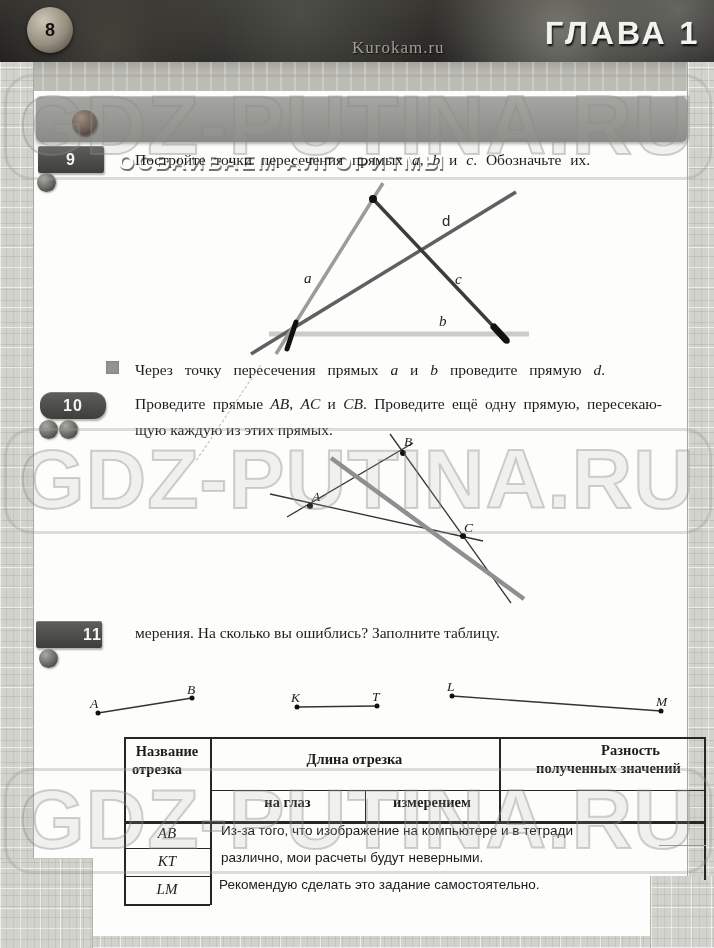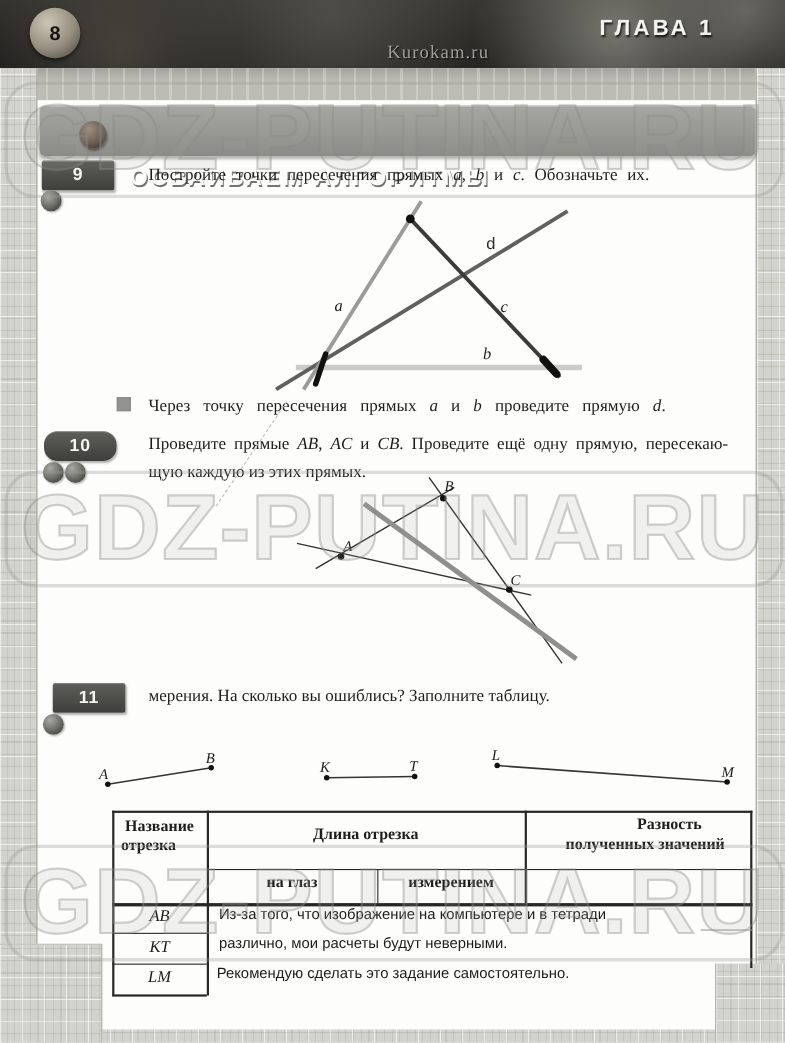--- a/index.html
+++ b/index.html
@@ -21,21 +21,21 @@
   }
   #page-ball {
     left:27px; top:7px; width:46px; height:46px; border-radius:50%;
     background:radial-gradient(circle at 36% 30%, #cdc6b7, #948c7d 55%, #4c4841 95%);
     color:#15130f; font-family:"Liberation Sans",sans-serif; font-weight:bold;
     font-size:18px; line-height:46px; text-align:center;
     box-shadow:0 2px 4px rgba(0,0,0,.6);
   }
   #chapter {
     left:545px; top:15px; font-family:"Liberation Sans",sans-serif;
-    font-weight:bold; font-size:20px; letter-spacing:3px; color:#f2f2ee;
+    font-weight:bold; font-size:32px; letter-spacing:3px; color:#f2f2ee;
     text-shadow:1px 2px 2px rgba(0,0,0,.9), 0 0 1px #fff;
   }
   #site-wm {
     left:352px; top:38px; font-size:17px; color:#a09e96; letter-spacing:1px;
     text-shadow:1px 1px 1px rgba(0,0,0,.7);
   }
   #gray-band {
     left:0; top:62px; width:714px; height:29px; background:#bcbcb5;
     background-image:repeating-linear-gradient(90deg, rgba(255,255,255,.25) 0 2px, rgba(0,0,0,0) 2px 14px),
       linear-gradient(rgba(90,90,85,.25), rgba(0,0,0,0) 40%);
@@ -104,21 +104,21 @@
   .just { text-align:justify; text-align-last:justify; }
   .var { font-style:italic; }
   .sq-bullet { width:13px; height:13px; background:#939390; box-shadow:inset 0 0 2px #6d6d6a; }
 
   
   svg text { font-family:"Liberation Serif",serif; font-style:italic; font-size:15px; fill:#1c1c1c; }
   svg text.upright { font-family:"Liberation Sans",sans-serif; font-style:normal; font-size:15px; fill:#2a2a2a; }
   svg text.small { font-size:13.5px; }
 
   
-  #table { left:102px; top:737px; width:582px; height:169px; }
+  #table { left:124px; top:737px; width:582px; height:169px; }
   .tl { position:absolute; background:#262624; }
   .tl-light { position:absolute; background:#9a9a95; }
   .th { position:absolute; font-weight:bold; font-size:14.5px; color:#1d1d1d; text-align:center; }
   .trow { position:absolute; font-style:italic; font-size:15px; color:#1d1d1d; text-align:center; }
   .ans { position:absolute; font-family:"Liberation Sans",sans-serif; font-size:13.5px; color:#1c1c1c; white-space:nowrap; }
 </style>
 </head>
 <body>
 
 <div id="canvas">
@@ -182,21 +182,21 @@
     <line x1="135" y1="6" x2="256" y2="175" stroke-width="1.3" stroke="#333333"></line>
     <line x1="76" y1="30" x2="269" y2="171" stroke-width="4.5" stroke="#8f8f8f"></line>
     <circle cx="148" cy="25" r="3" fill="#111111"></circle>
     <circle cx="55" cy="78" r="3" fill="#111111"></circle>
     <circle cx="208" cy="108" r="3" fill="#111111"></circle>
     <text x="149" y="18" class="small">B</text>
     <text x="57" y="73" class="small">A</text>
     <text x="209" y="104" class="small">C</text>
   </svg>
 
-  <div class="abs badge" style="left:48px; top:621px;">11</div>
+  <div class="abs badge" style="left:36px; top:621px;text-align:right;">11</div>
   <div class="abs ball" style="left:39px; top:649px;"></div>
   <div class="abs ptext" style="left:135px; top:620px; width:527px;">
     <div>мерения. На сколько вы ошиблись? Заполните таблицу.</div>
   </div>
 
   <svg class="abs" style="left:85px; top:672px;" width="590" height="50" viewBox="0 0 590 50">
     <line x1="13" y1="41" x2="107" y2="26" stroke-width="1.4" stroke="#333333"></line>
     <line x1="212" y1="35" x2="292" y2="34" stroke-width="1.4" stroke="#333333"></line>
     <line x1="367" y1="24" x2="576" y2="39" stroke-width="1.4" stroke="#333333"></line>
     <circle cx="13" cy="41" r="2.5" fill="#111111"></circle>

